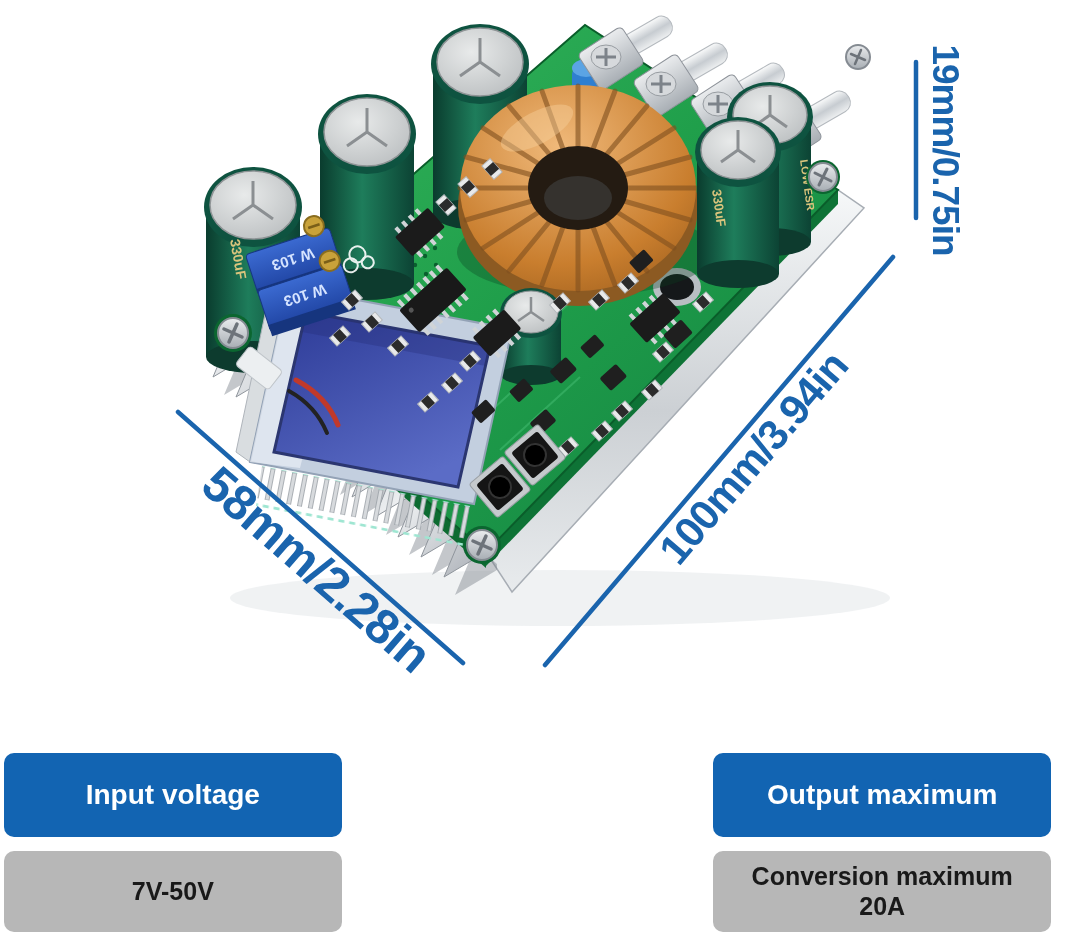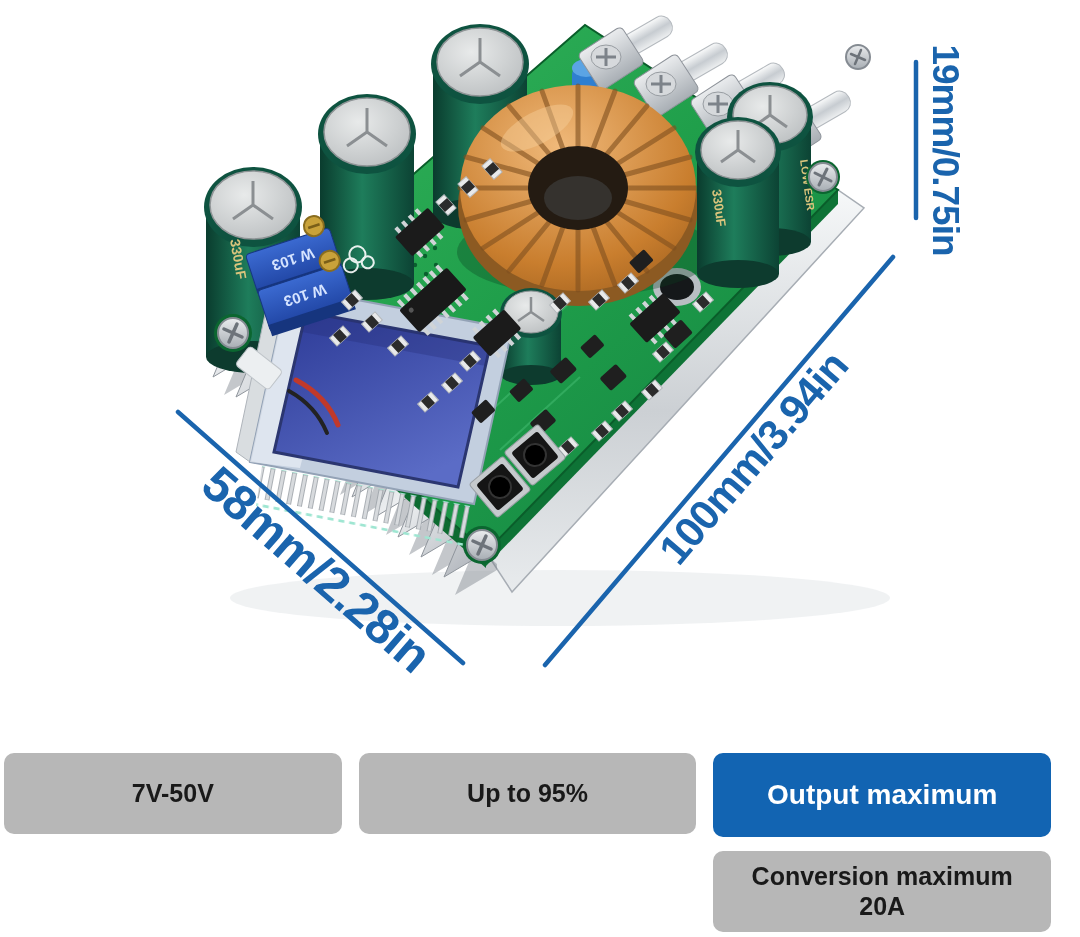--- a/index.html
+++ b/index.html
@@ -431,24 +431,24 @@
       <line x1="916" y1="62" x2="916" y2="218"></line>
     </g>
   </svg>
 
   <div class="dim-label" id="dim-label-width">58mm/2.28in</div>
   <div class="dim-label" id="dim-label-length">100mm/3.94in</div>
   <div class="dim-label" id="dim-label-height">19mm/0.75in</div>
 
   <div class="spec-table">
     <div class="spec-col">
+      <div class="spec-header">Input voltage</div>
       <div class="spec-value">7V-50V</div>
     </div>
     <div class="spec-col">
-      <div class="spec-value">Up to 95%</div>
     </div>
     <div class="spec-col">
       <div class="spec-header">Output maximum</div>
       <div class="spec-value">Conversion maximum 20A</div>
     </div>
   </div>
 
 </div>
 
 </body></html>

